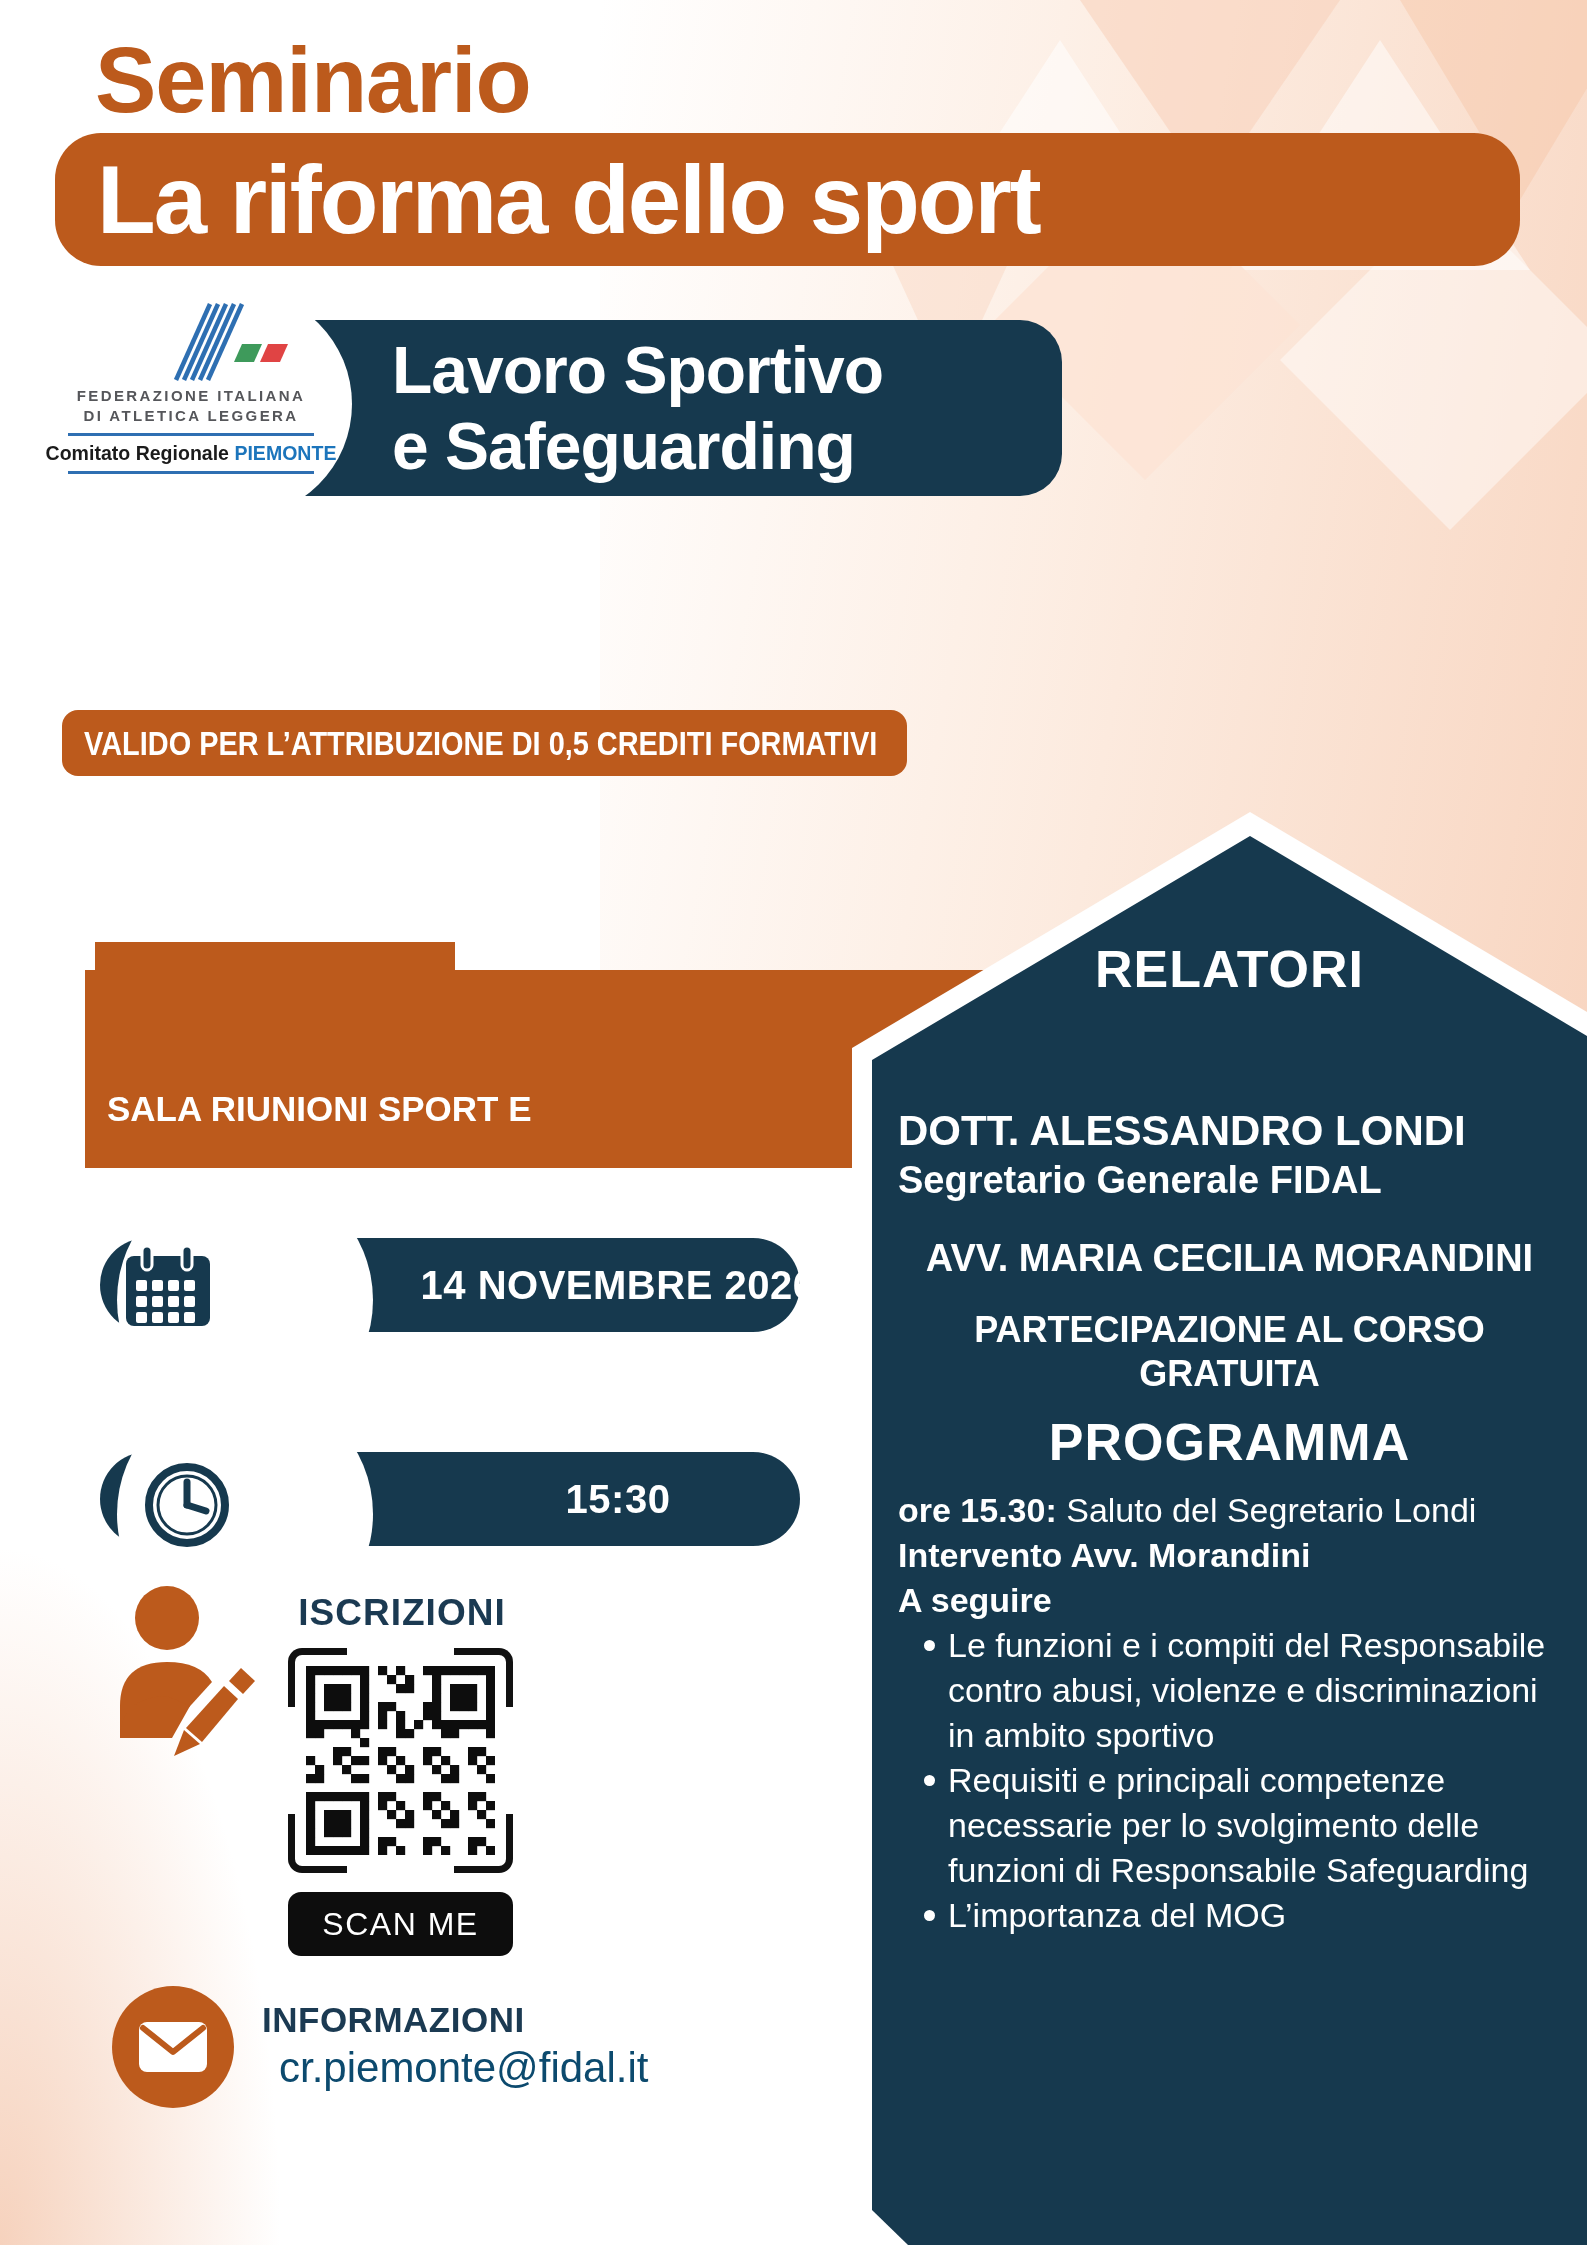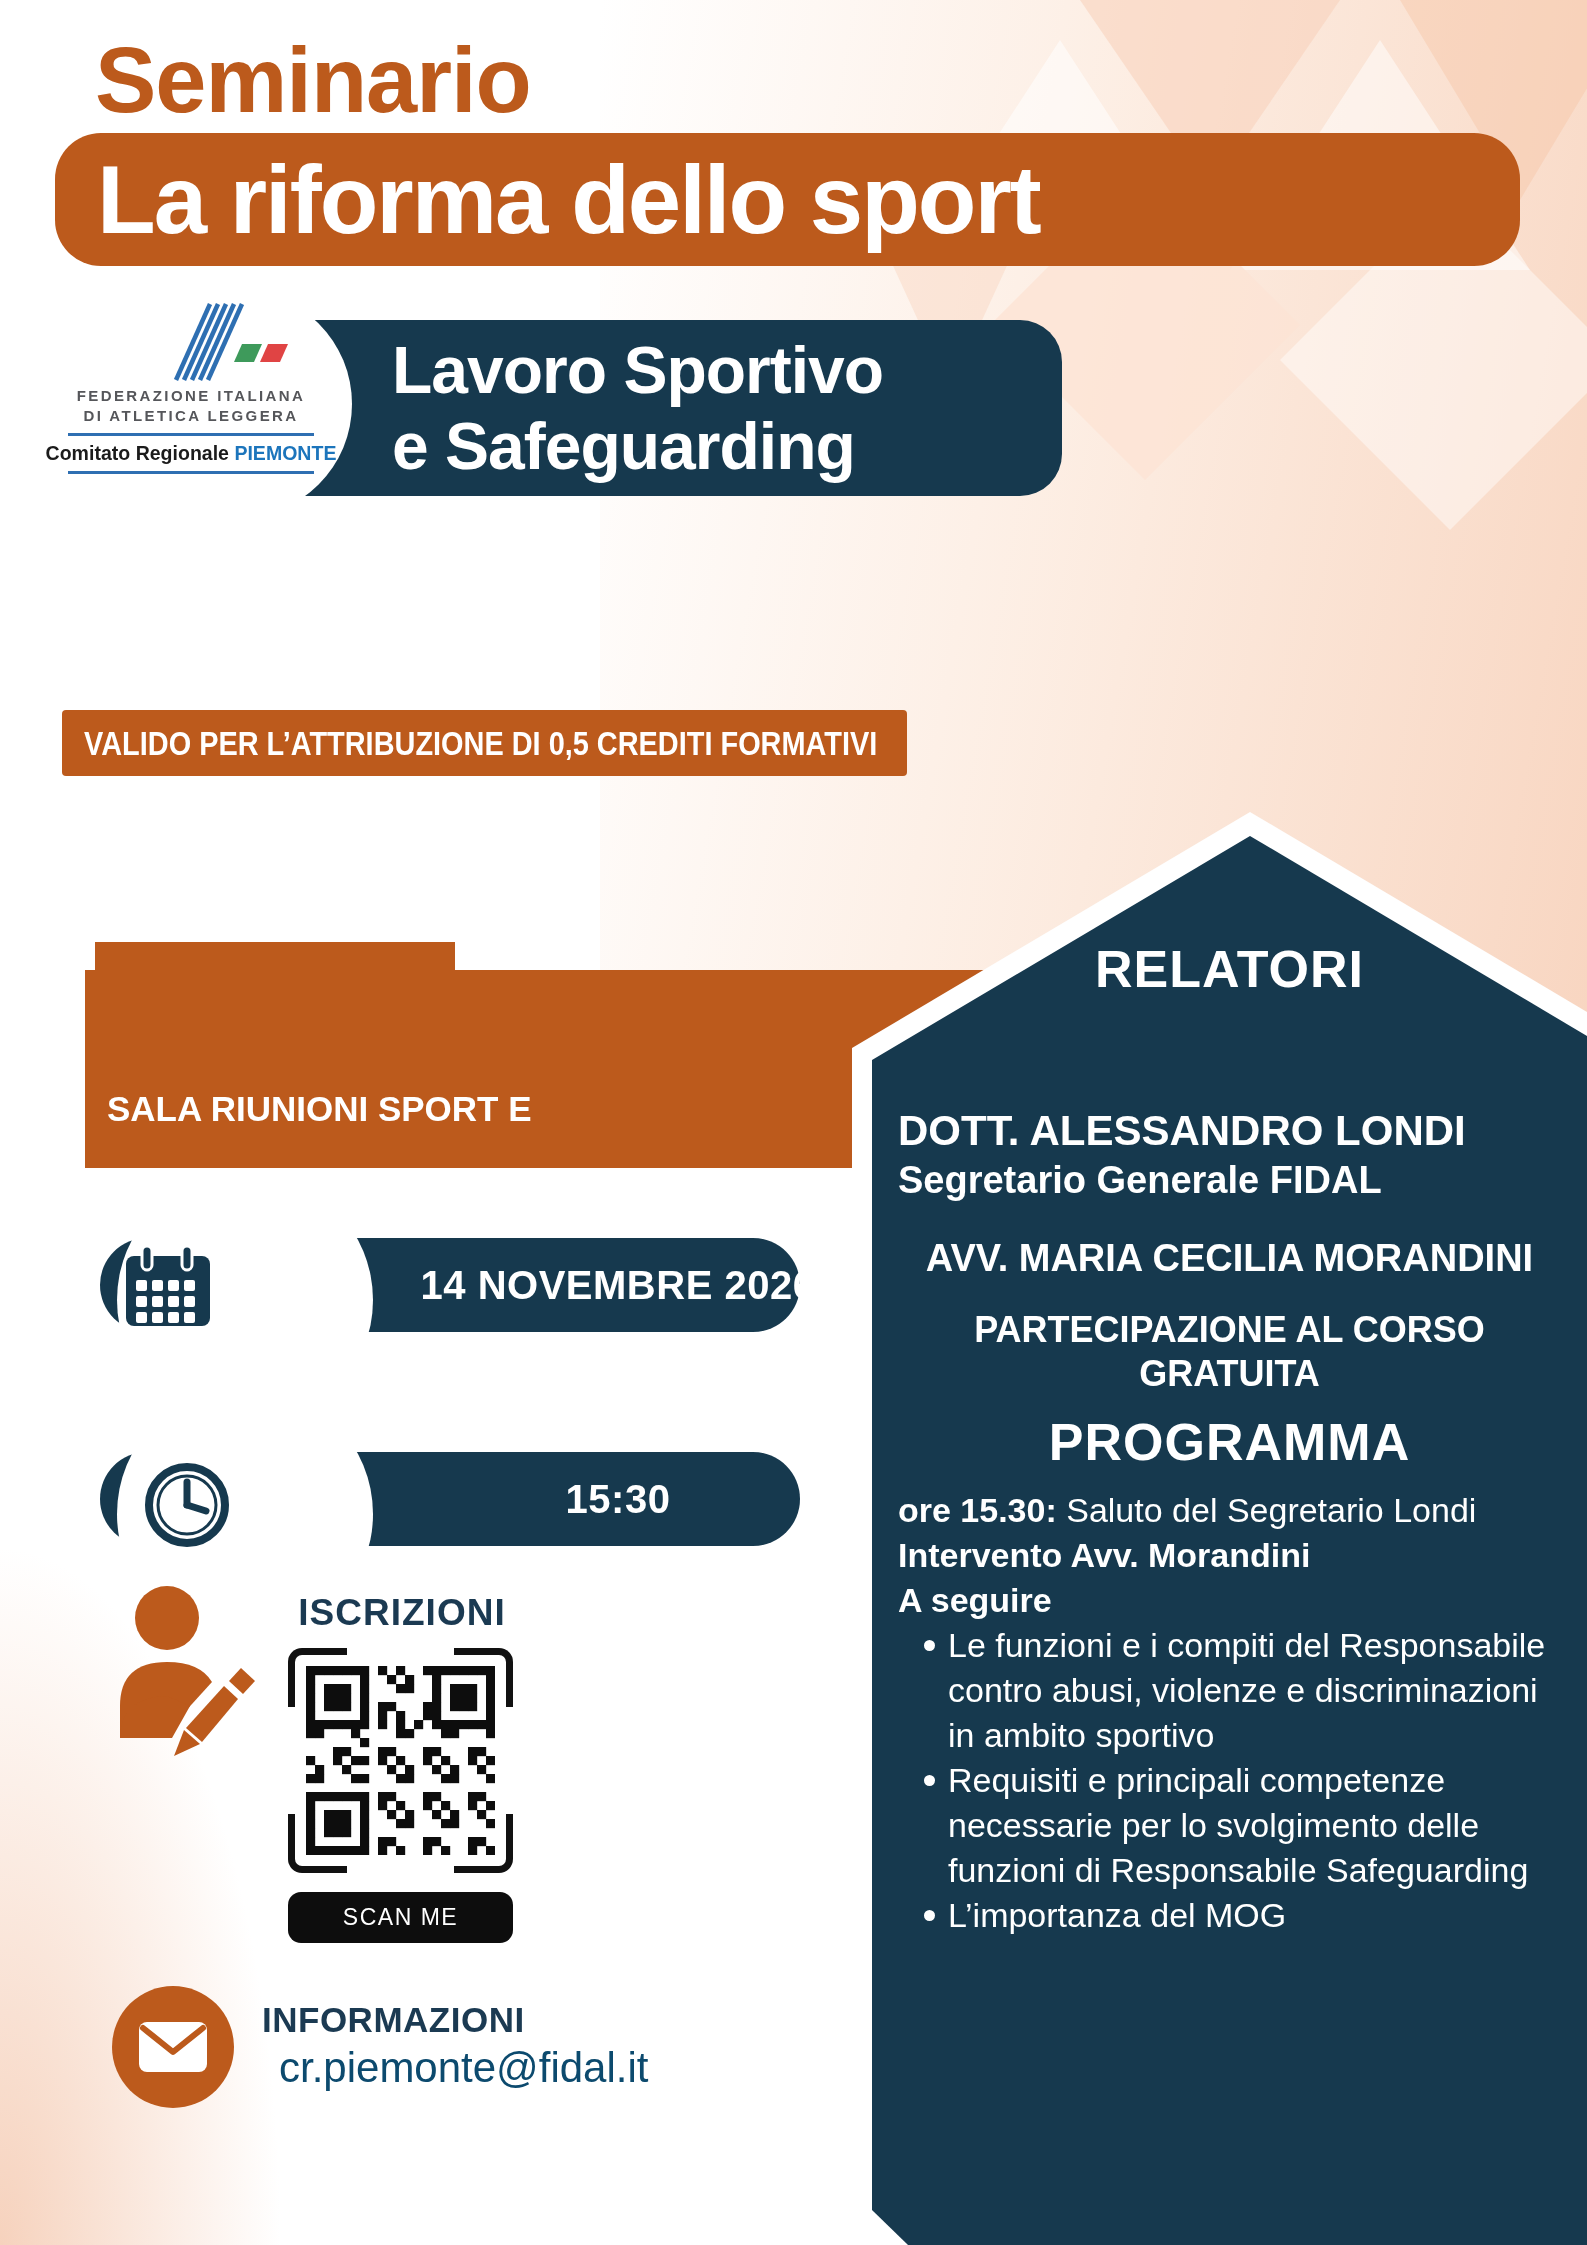--- a/index.html
+++ b/index.html
@@ -29,21 +29,21 @@
   .logo-capsule{position:absolute;left:30px;top:290px;width:322px;height:228px;z-index:6;
     background:#ffffff;border-radius:0 120px 120px 0;text-align:center;}
   .fed-lines{margin-top:96px;color:#55565A;font-size:15px;letter-spacing:2.4px;line-height:20px;font-weight:bold;}
   .blue-rule{width:246px;height:3px;background:#2E6FB2;margin:7px auto 5px auto;}
   .blue-rule.bottom{margin-top:6px;}
   .committee{font-size:21px;font-weight:bold;transform:scaleX(.93);white-space:nowrap;}
   .committee .blk{color:#1b1b1b;} .committee .blu{color:#1C75BC;}
   .logo-svg{position:absolute;left:108px;top:8px;}
   
   .credits-strip{position:absolute;left:62px;top:710px;width:845px;height:66px;z-index:5;
-    background:#BC5A1C;border-radius:4px;display:flex;align-items:center;}
+    background:#BC5A1C;border-radius:16px;display:flex;align-items:center;}
   .credits-strip span{color:#fff;font-weight:bold;font-size:34px;white-space:nowrap;
     transform:scaleX(.85);transform-origin:left center;padding-left:26px;}
   
   .loc-tab{position:absolute;left:95px;top:942px;width:360px;height:34px;background:#BC5A1C;z-index:1;}
   .loc-box{position:absolute;left:85px;top:970px;width:915px;height:198px;background:#BC5A1C;z-index:1;
     color:#fff;font-size:35px;line-height:49px;padding:16px 0 0 22px;box-sizing:border-box;white-space:pre-wrap;}
   .loc-box .b{font-weight:bold;}
   
   .house-outer{position:absolute;inset:0;z-index:2;background:#ffffff;
     clip-path:polygon(1250px 812px,1587px 1012px,1587px 2245px,896px 2245px,852px 2202px,852px 1048px);
@@ -73,23 +73,23 @@
   .iscrizioni-h{position:absolute;left:282px;top:1592px;width:240px;text-align:center;z-index:7;
     color:#1B3A52;font-size:37px;font-weight:bold;letter-spacing:1px;}
   .person-icon{position:absolute;left:112px;top:1578px;z-index:7;}
   .qr-wrap{position:absolute;left:288px;top:1648px;width:225px;height:225px;z-index:7;}
   .qr-corner{position:absolute;width:52px;height:52px;border:0 solid #111;}
   .qr-corner.tl{left:0;top:0;border-left-width:7px;border-top-width:7px;border-top-left-radius:14px;}
   .qr-corner.tr{right:0;top:0;border-right-width:7px;border-top-width:7px;border-top-right-radius:14px;}
   .qr-corner.bl{left:0;bottom:0;border-left-width:7px;border-bottom-width:7px;border-bottom-left-radius:14px;}
   .qr-corner.br{right:0;bottom:0;border-right-width:7px;border-bottom-width:7px;border-bottom-right-radius:14px;}
   .qr-svg{position:absolute;left:18px;top:18px;}
-  .scanme{position:absolute;left:288px;top:1892px;width:225px;height:51px;z-index:7;
+  .scanme{position:absolute;left:288px;top:1892px;width:225px;height:64px;z-index:7;
     background:#0d0d0d;border-radius:13px;display:flex;align-items:center;justify-content:center;
-    color:#fff;font-size:23px;letter-spacing:1.5px;}
+    color:#fff;font-size:32px;letter-spacing:1.5px;}
   
   .info-circle{position:absolute;left:112px;top:1986px;width:122px;height:122px;border-radius:50%;
     background:#BC5A1C;z-index:7;display:flex;align-items:center;justify-content:center;}
   .info-h{position:absolute;left:262px;top:2000px;z-index:7;color:#1B3A52;font-size:35px;font-weight:bold;letter-spacing:.5px;}
   .info-email{position:absolute;left:256px;top:2044px;z-index:7;color:#0c4a6e;font-size:42px;margin-left:23px;}
 </style>
 </head>
 <body>
 
 <div class="poster">

